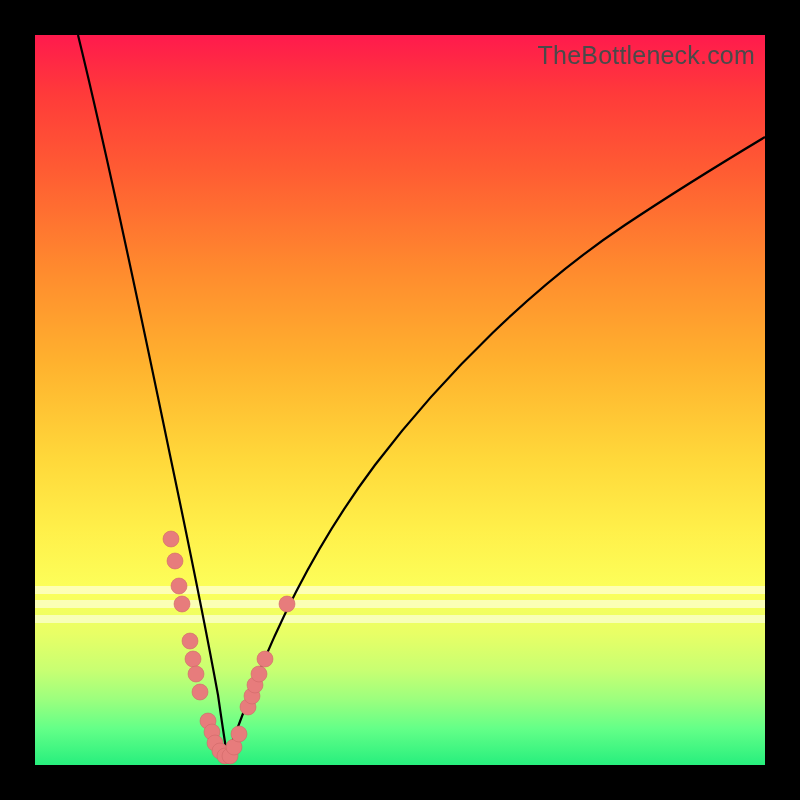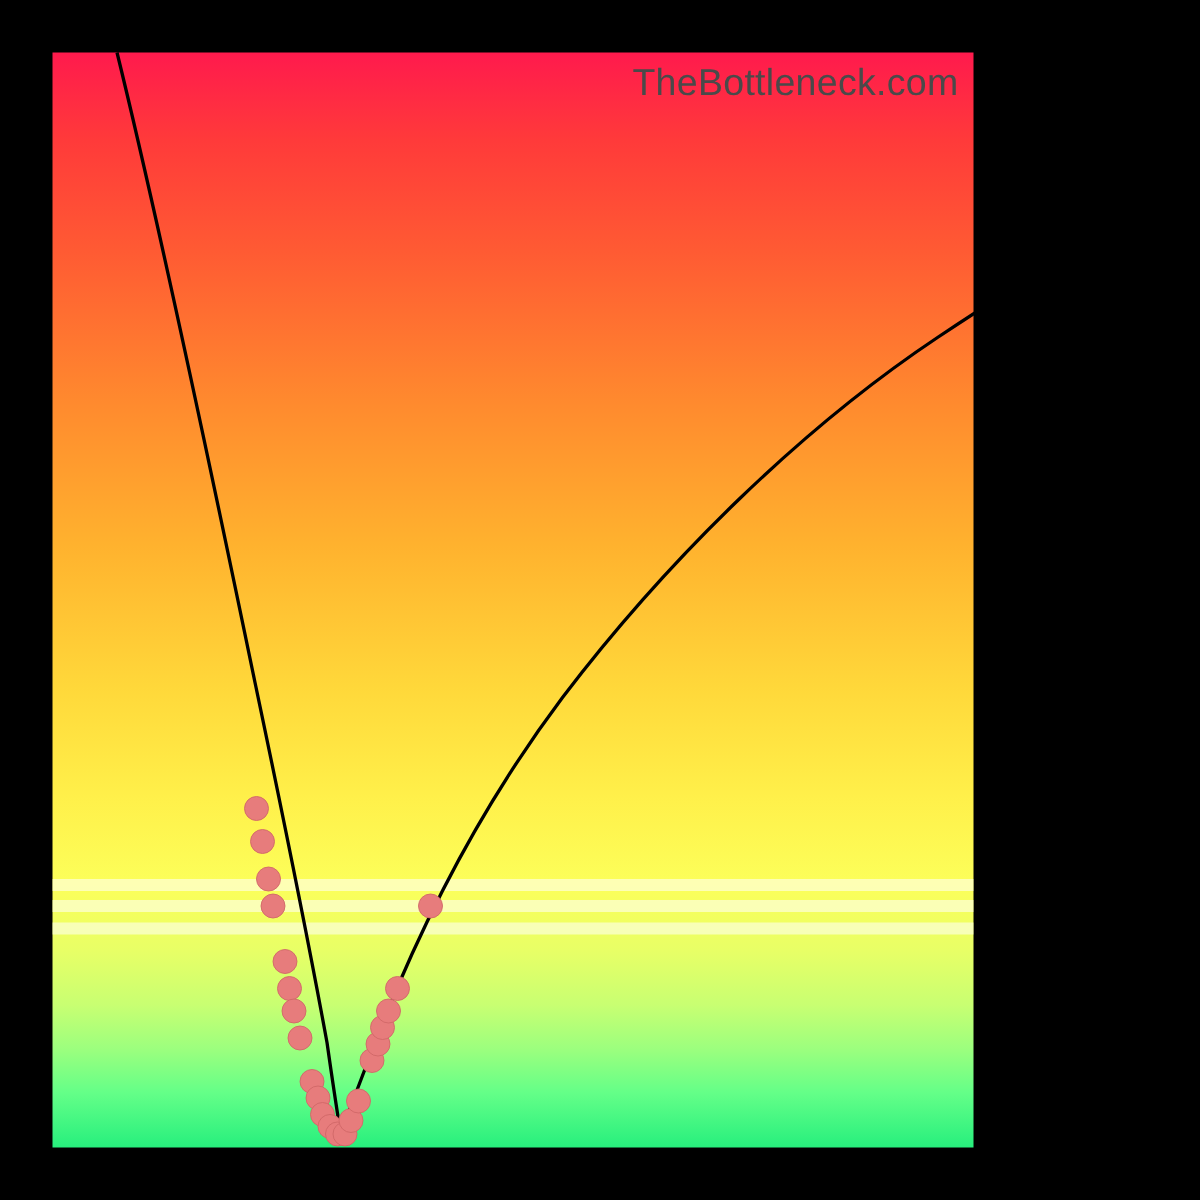--- a/index.html
+++ b/index.html
@@ -14,21 +14,21 @@
   .frame {
     position: relative;
     width: 800px;
     height: 800px;
     background: #000;
   }
   .plot-area {
     position: absolute;
     left: 35px;
     top: 35px;
-    width: 614px;
+    width: 730px;
     height: 730px;
     background: linear-gradient(to bottom,
       #ff1a4d 0%,
       #ff3a3a 8%,
       #ff5a33 18%,
       #ff8a2e 32%,
       #ffb22e 45%,
       #ffd83a 58%,
       #fff04a 68%,
       #fcff5a 76%,

